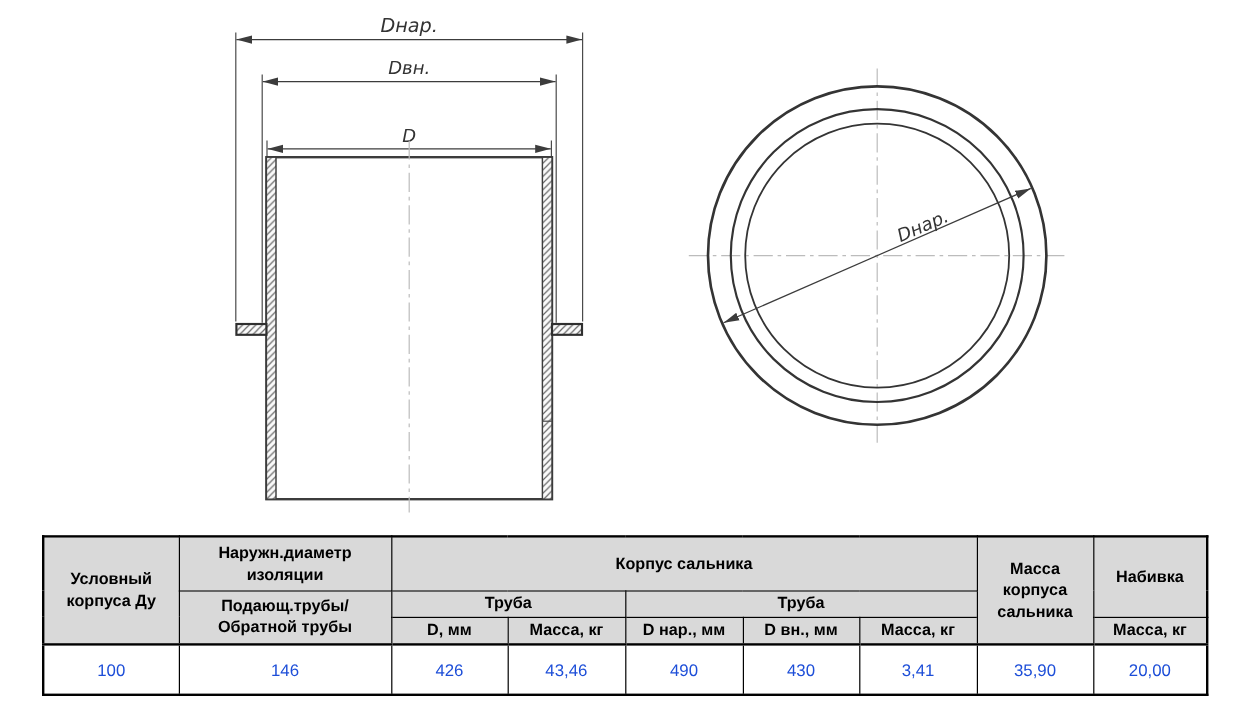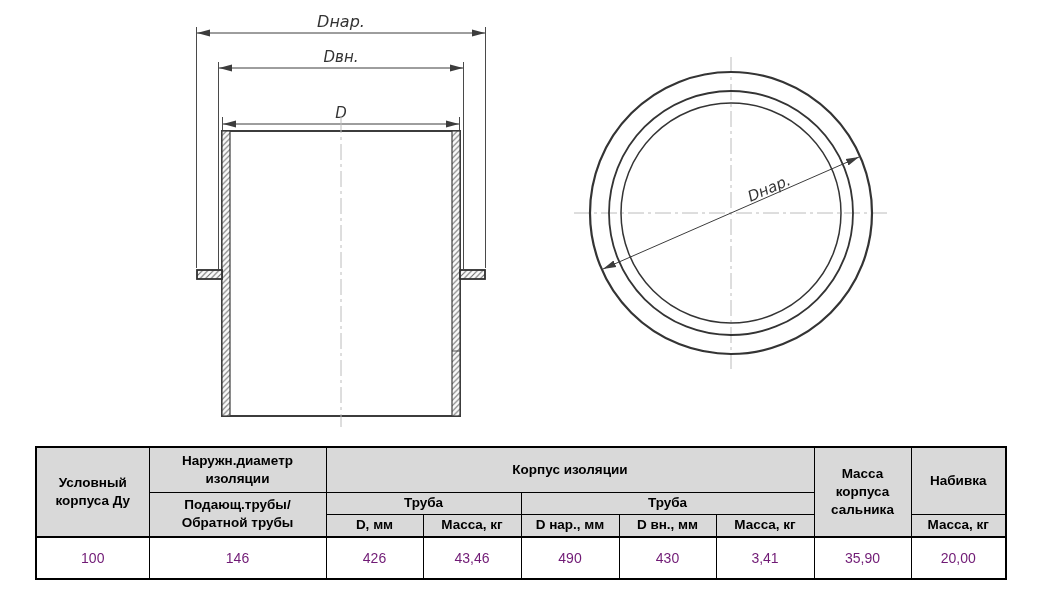--- a/index.html
+++ b/index.html
@@ -52,21 +52,21 @@
   #spec-table th {
     background: #d9d9d9;
     font-weight: bold;
     font-size: 13.5px;
     line-height: 1.35;
     color: #000000;
   }
   #spec-table td {
     background: #ffffff;
     font-size: 14px;
-    color: #701a75;
+    color: #1d4ed8;
   }
   #spec-table tr.row-1 { height: 45px; }
   #spec-table tr.row-2 { height: 22px; }
   #spec-table tr.row-3 { height: 23px; }
   #spec-table tr.row-data { height: 42px; }
   #spec-table tr.row-data td { border-top: 2px solid #000000; }
   #spec-table th.wrap-hard {
     overflow-wrap: break-word;
     word-break: break-word;
   }
@@ -142,21 +142,21 @@
       <col style="width:98px">
       <col style="width:97px">
       <col style="width:98px">
       <col style="width:97px">
       <col style="width:95px">
     </colgroup>
     <tbody>
       <tr class="row-1">
         <th rowspan="3">Условный корпуса Ду</th>
         <th>Наружн.диаметр изоляции</th>
-        <th colspan="5">Корпус изоляции</th>
+        <th colspan="5">Корпус сальника</th>
         <th rowspan="3">Масса корпуса сальника</th>
         <th rowspan="2">Набивка</th>
       </tr>
       <tr class="row-2">
         <th rowspan="2" class="wrap-hard">Подающ.трубы/Обратной трубы</th>
         <th colspan="2">Труба</th>
         <th colspan="3">Труба</th>
       </tr>
       <tr class="row-3">
         <th>D, мм</th>

